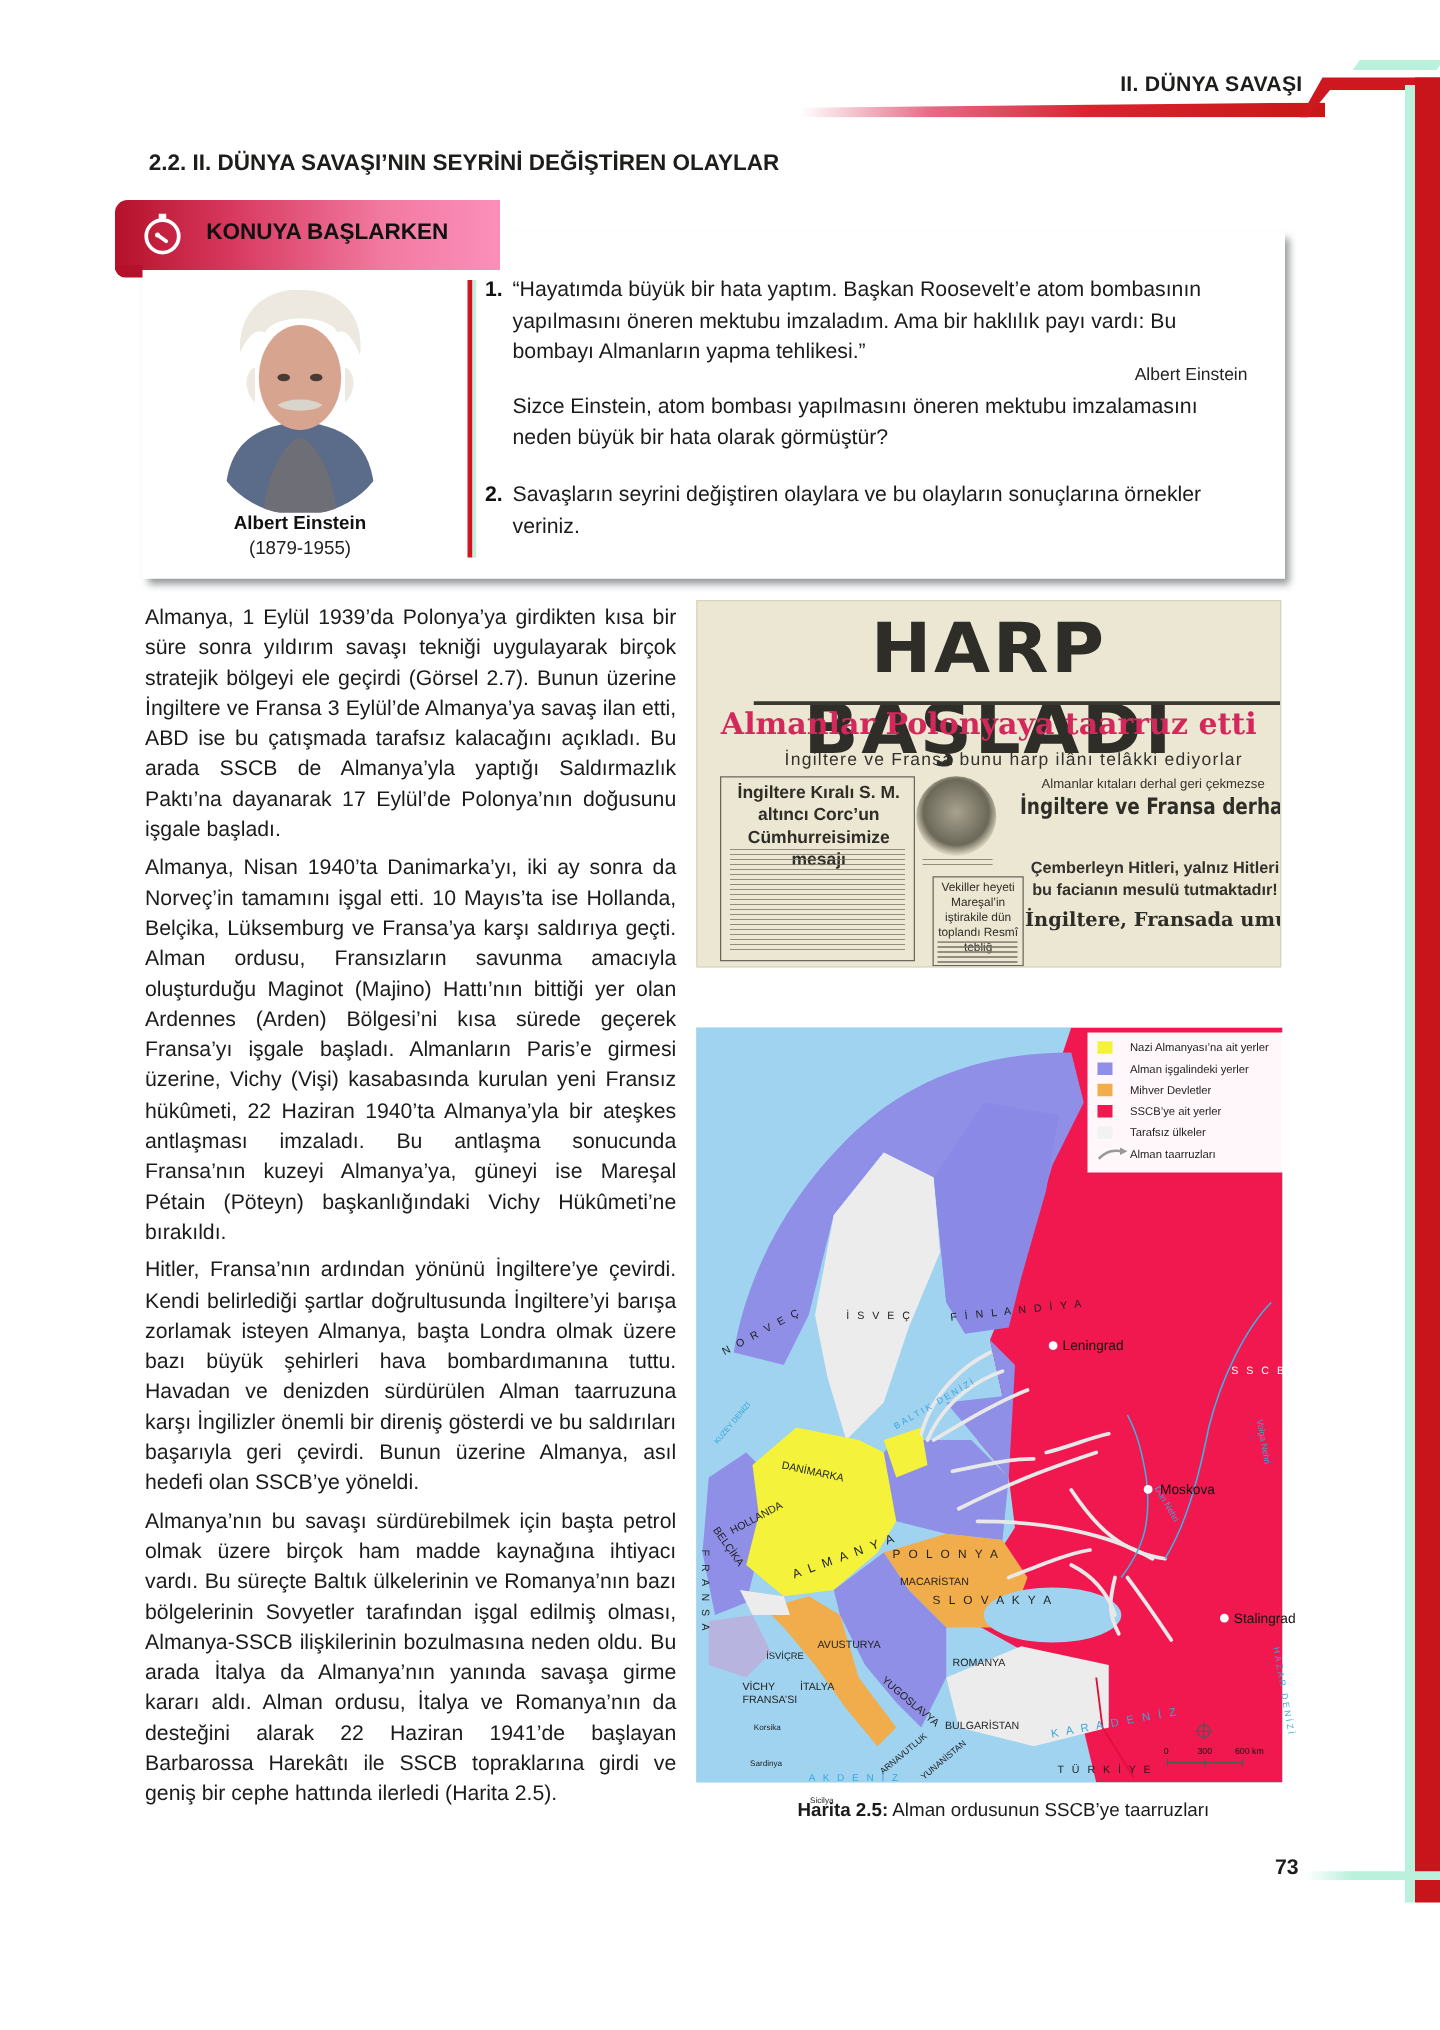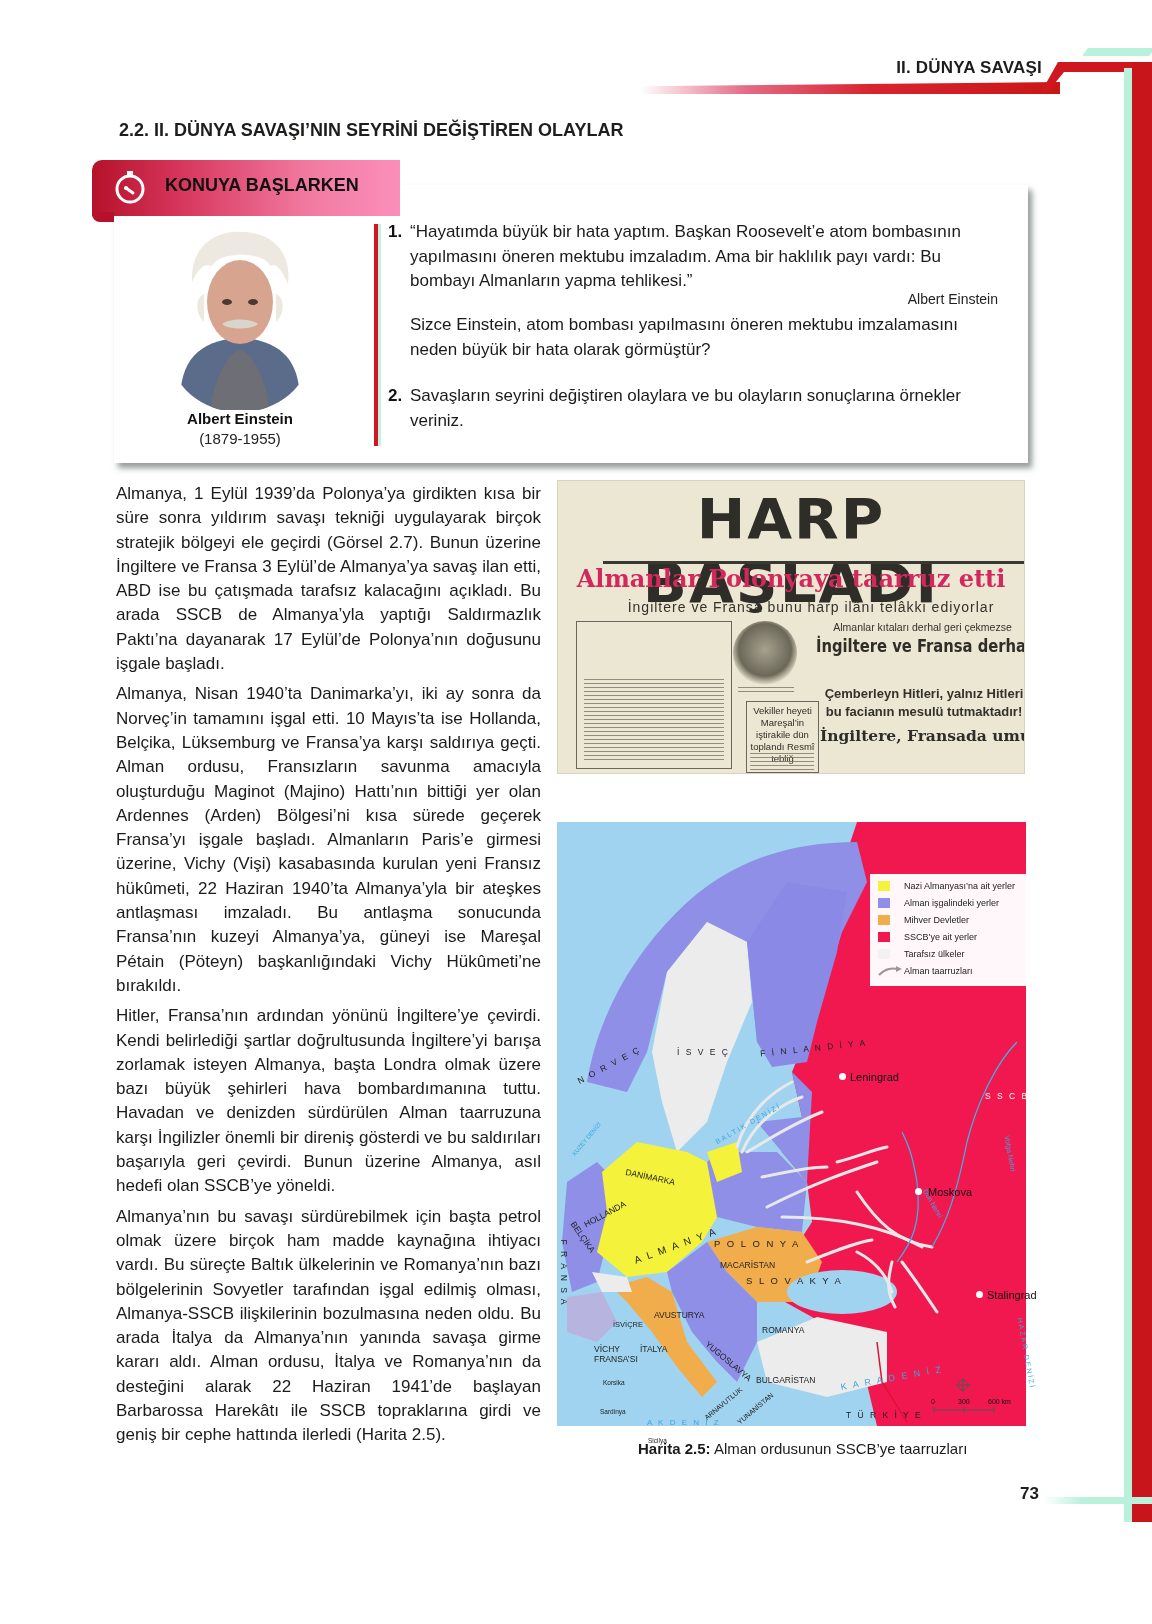--- a/index.html
+++ b/index.html
@@ -60,21 +60,21 @@
   .news-r2 { position: absolute; left: 258px; top: 153px; width: 212px; text-align: center; font-family: "DejaVu Sans", sans-serif; font-weight: bold; font-size: 18px; color: #2e2d28; line-height: 24px; transform: scaleX(0.82); transform-origin: left top; white-space: nowrap; }
   .news-r3 { position: absolute; left: 266px; top: 204px; width: 200px; text-align: center; font-size: 13px; color: #33312b; line-height: 18px; font-weight: bold; }
   .news-r4 { position: absolute; left: 262px; top: 243px; width: 205px; text-align: center; font-family: "DejaVu Serif", serif; font-weight: bold; font-size: 15.5px; color: #2e2d28; line-height: 23px; white-space: nowrap; }
 
   .caption { position: absolute; font-size: 15px; color: #1b1b1b; white-space: nowrap; }
   .caption b { font-weight: bold; }
 
   
   .map { position: absolute; left: 557px; top: 822px; width: 469px; height: 406px; overflow: hidden; background: #9fd3ef; }
   .map svg { position: absolute; left: 0; top: 0; }
-  .legend { position: absolute; left: 870px; top: 874px; width: 168px; height: 112px; background: rgba(255,255,255,0.97); }
+  .legend { position: absolute; left: 870px; top: 826px; width: 168px; height: 112px; background: rgba(255,255,255,0.97); }
   .legend-item { position: absolute; left: 8px; font-size: 9px; color: #222; white-space: nowrap; display: flex; align-items: center; }
   .legend-swatch { width: 12px; height: 10px; margin-right: 14px; }
   .map-label { position: absolute; font-size: 8.5px; color: #1e1e1e; letter-spacing: 2px; white-space: nowrap; }
   .map-city { position: absolute; font-size: 11px; color: #111; white-space: nowrap; }
   .map-dot { position: absolute; width: 7px; height: 7px; border-radius: 50%; background: #fff; }
   .scale { position: absolute; left: 930px; top: 1396px; width: 80px; height: 20px; }
 
   .page-num { position: absolute; left: 1020px; top: 1484px; font-size: 17px; font-weight: bold; color: #1d1d1b; }
   .page-num-mint { position: absolute; left: 1044px; top: 1497px; width: 108px; height: 7px; background: linear-gradient(90deg, rgba(185,241,221,0) 0%, #b9f1dd 35%); }
 </style>
@@ -141,20 +141,21 @@
   <p>Hitler, Fransa’nın ardından yönünü İngiltere’ye çevirdi. Kendi belirlediği şartlar doğrultusunda İngiltere’yi barışa zorlamak isteyen Almanya, başta Londra olmak üzere bazı büyük şehirleri hava bombardımanına tuttu. Havadan ve denizden sürdürülen Alman taarruzuna karşı İngilizler önemli bir direniş gösterdi ve bu saldırıları başarıyla geri çevirdi. Bunun üzerine Almanya, asıl hedefi olan SSCB’ye yöneldi.</p>
   <p>Almanya’nın bu savaşı sürdürebilmek için başta petrol olmak üzere birçok ham madde kaynağına ihtiyacı vardı. Bu süreçte Baltık ülkelerinin ve Romanya’nın bazı bölgelerinin Sovyetler tarafından işgal edilmiş olması, Almanya-SSCB ilişkilerinin bozulmasına neden oldu. Bu arada İtalya da Almanya’nın yanında savaşa girme kararı aldı. Alman ordusu, İtalya ve Romanya’nın da desteğini alarak 22 Haziran 1941’de başlayan Barbarossa Harekâtı ile SSCB topraklarına girdi ve geniş bir cephe hattında ilerledi (Harita 2.5).</p>
 </div>
 
 <div class="news">
   <div class="news-head">HARP BAŞLADI</div>
   <div class="news-rule"></div>
   <div class="news-sub">Almanlar Polonyaya taarruz etti</div>
   <div class="news-line3">İngiltere ve Fransa bunu harp ilânı telâkki ediyorlar</div>
   <div class="news-box1"></div>
+  <div class="news-box1-title">İngiltere Kıralı S. M. altıncı Corc’un Cümhurreisimize mesajı</div>
   <div class="news-fine" style="left:26px; top:198px; width:140px; height:84px;"></div>
   <div class="news-photo"></div>
   <div class="news-fine" style="left:180px; top:206px; width:56px; height:8px;"></div>
   <div class="news-box2"></div>
   <div class="news-box2-text">Vekiller heyeti Mareşal’in iştirakile dün toplandı Resmî tebliğ</div>
   <div class="news-fine" style="left:192px; top:272px; width:64px; height:18px;"></div>
   <div class="news-r1">Almanlar kıtaları derhal geri çekmezse</div>
   <div class="news-r2">İngiltere ve Fransa derhal taahhütlerini yerine getirecek!</div>
   <div class="news-r3">Çemberleyn Hitleri, yalnız Hitleri bu facianın mesulü tutmaktadır!</div>
   <div class="news-r4">İngiltere, Fransada umumî seferberlik ilân edildi</div>

